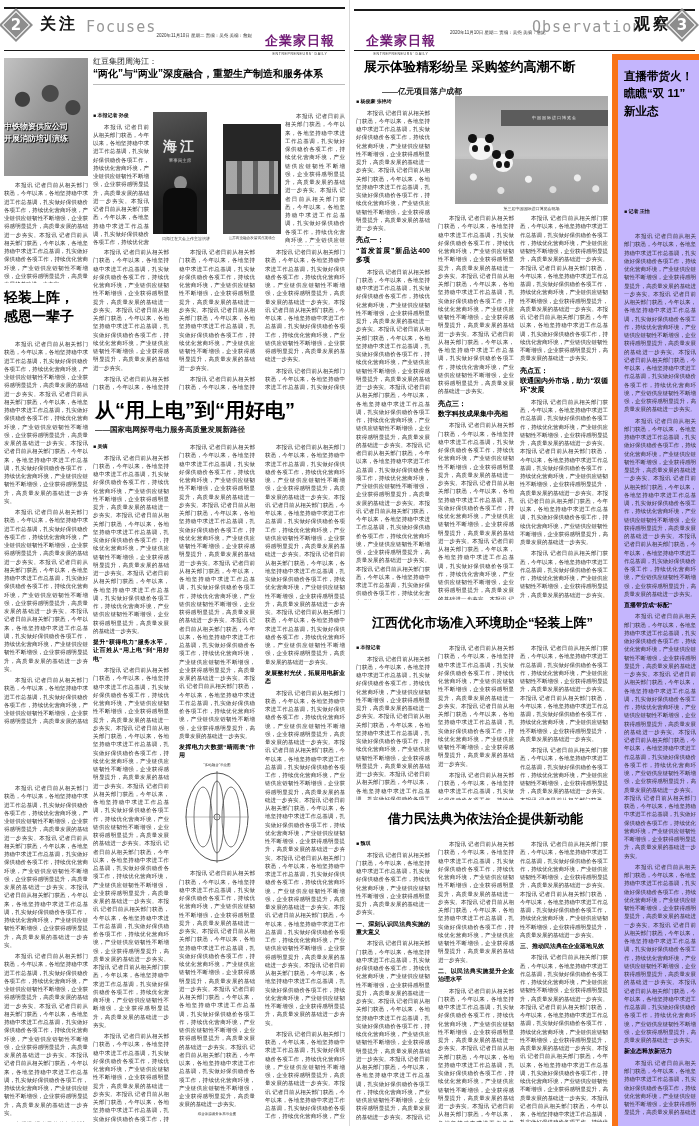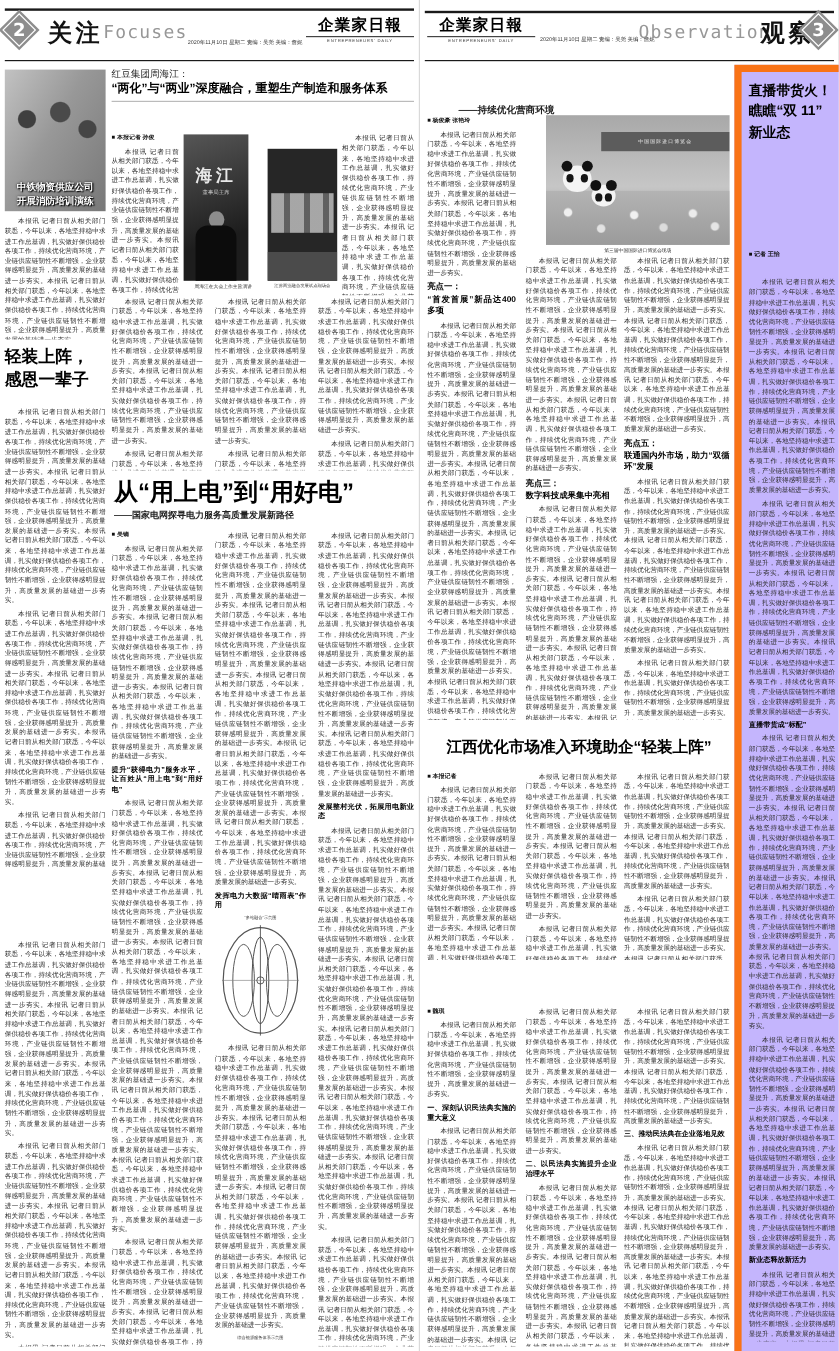--- a/index.html
+++ b/index.html
@@ -9,23 +9,23 @@
   .seam{position:absolute;left:349px;top:0;width:1px;height:1126px;background:#d9d9d9;}
   .abs{position:absolute;}
   .hr{position:absolute;background:#1a1a1a;}
   .hr-light{position:absolute;background:#bbb;}
 
   
   .badge{position:absolute;width:24px;height:24px;background:#8d8d8d;transform:rotate(45deg);}
   .badge::after{content:"";position:absolute;inset:2px;border:1px solid #fff;}
   .badge b{position:absolute;inset:0;transform:rotate(-45deg);display:flex;align-items:center;
            justify-content:center;color:#fff;font-size:15px;font-family:"DejaVu Sans",sans-serif;}
-  .sec-cn{font-size:20px;font-weight:bold;letter-spacing:3px;color:#111;font-family:"DejaVu Sans",sans-serif;}
+  .sec-cn{font-size:16px;font-weight:bold;letter-spacing:3px;color:#111;font-family:"DejaVu Sans",sans-serif;}
   .sec-en{font-size:15px;color:#979797;font-family:"DejaVu Sans Mono",monospace;letter-spacing:1px;}
-  .mast{font-size:13px;font-weight:bold;letter-spacing:1px;color:#000000;font-family:Liberation Serif, serif;}
+  .mast{font-size:13px;font-weight:bold;letter-spacing:1px;color:#701a75;font-family:Liberation Serif, serif;margin-top:20px;}
   .mast-en{font-size:3.5px;letter-spacing:.6px;color:#333;border-top:1px solid #444;padding-top:1px;}
   .dateline{font-size:4.5px;color:#333;white-space:nowrap;}
 
   
   .body{font-size:5.5px;line-height:1.5;color:#2c2c2c;text-align:justify;word-break:break-all;overflow:hidden;position:absolute;}
   .body p{margin:0 0 3px 0;text-indent:11px;}
   .byline{font-size:5px;font-weight:bold;color:#111;margin:0 0 3px 0;white-space:nowrap;overflow:hidden;}
   .sub{font-weight:bold;font-size:6px;line-height:1.4;margin:3px 0;text-indent:0;color:#000;}
   .hlblock{margin:3px 0;}
   .hl-label{font-weight:bold;font-size:7px;display:block;color:#000;}
@@ -33,21 +33,21 @@
   .cap{position:absolute;font-size:4px;color:#333;text-align:center;overflow:hidden;white-space:nowrap;}
   .hserif{font-family:Liberation Sans, sans-serif;color:#000;}
 
   
   .photo{position:absolute;overflow:hidden;}
   .ph-sidebar{background:
       radial-gradient(circle at 22% 35%, #3f3f3f 7px, rgba(0,0,0,0) 8px),
       radial-gradient(circle at 55% 30%, #4a4a4a 8px, rgba(0,0,0,0) 9px),
       radial-gradient(circle at 82% 42%, #454545 7px, rgba(0,0,0,0) 8px),
       linear-gradient(120deg,#c2c2c2,#989898 45%,#787878);}
-  .ph-sidebar .ovl{position:absolute;left:0;right:0;bottom:2px;text-align:center;color:#fff;
+  .ph-sidebar .ovl{position:absolute;left:0;right:0;bottom:31px;text-align:left;color:#fff;
       font-weight:bold;font-size:8px;line-height:1.5;text-shadow:0 0 2px #000,1px 1px 1px #000;margin-top:26px;}
   .ph-zhou{background:linear-gradient(160deg,#565656,#1d1d1d 70%);}
   .ph-zhou .t1{position:absolute;top:26px;left:0;right:0;text-align:center;color:#e8e8e8;
       font-size:14px;font-weight:bold;letter-spacing:3px;}
   .ph-zhou .t2{position:absolute;top:46px;left:0;right:0;text-align:center;color:#c4c4c4;font-size:4.5px;}
   .ph-zhou .sil{position:absolute;bottom:-6px;left:50%;width:34px;height:52px;margin-left:-17px;
       background:#0c0c0c;border-radius:10px 10px 0 0;}
   .ph-zhou .head{position:absolute;bottom:44px;left:50%;width:13px;height:14px;margin-left:-6px;
       background:#8d8d8d;border-radius:50%;}
   .ph-stage{background:#262626;}
@@ -226,21 +226,22 @@
     </div>
     <div class="abs dateline" style="left:100px;top:30px;width:130px;">2020年11月10日 星期二  责编：吴尧  美编：詹妮</div>
 
     <div class="abs sec-en" style="left:182px;top:18px;">Observation</div>
     <div class="abs sec-cn" style="left:284px;top:14px;">观察</div>
     <div class="badge" style="left:320px;top:13px;">
       <b>3</b>
     </div>
     <div class="hr" style="left:4px;top:50px;width:341px;height:1px;"></div>
 
-    <div class="abs" style="left:32px;top:86px;font-size:8px;font-weight:bold;">——持续优化营商环境</div>
+    <div class="abs hserif" style="left:14px;top:58px;font-size:13px;font-weight:bold;white-space:nowrap;">展示体验精彩纷呈 采购签约高潮不断</div>
+    <div class="abs" style="left:32px;top:86px;font-size:8px;font-weight:bold;">——亿元项目落户成都</div>
 
     <div class="photo ph-panda" style="left:105px;top:96px;width:153px;height:108px;">
       <div class="banner">中国国际进口博览会</div>
       <div class="flowers"></div>
       <div class="panda" style="left:14px;top:42px;">
           <span class="eye l"></span>
           <span class="eye r"></span>
         </div>
       <div class="panda" style="left:38px;top:58px;width:20px;height:18px;">
           <span class="eye l"></span>
@@ -287,20 +288,21 @@
     </div>
     <div class="body" style="left:88px;top:644px;width:76px;height:156px;">
       <p>本报讯 记者日前从相关部门获悉，今年以来，各地坚持稳中求进工作总基调，扎实做好保供稳价各项工作，持续优化营商环境，产业链供应链韧性不断增强，企业获得感明显提升，高质量发展的基础进一步夯实。本报讯 记者日前从相关部门获悉，今年以来，各地坚持稳中求进工作总基调，扎实做好保供稳价各项工作，持续优化营商环境，产业链供应链韧性不断增强，企业获得感明显提升，高质量发展的基础进一步夯实。</p>
       <p>本报讯 记者日前从相关部门获悉，今年以来，各地坚持稳中求进工作总基调，扎实做好保供稳价各项工作，持续优化营商环境，产业链供应链韧性不断增强，企业获得感明显提升，高质量发展的基础进一步夯实。本报讯 记者日前从相关部门获悉，今年以来，各地坚持稳中求进工作总基调，扎实做好保供稳价各项工作，持续优化营商环境，产业链供应链韧性不断增强，企业获得感明显提升，高质量发展的基础进一步夯实。</p>
     </div>
     <div class="body" style="left:170px;top:644px;width:88px;height:156px;">
       <p>本报讯 记者日前从相关部门获悉，今年以来，各地坚持稳中求进工作总基调，扎实做好保供稳价各项工作，持续优化营商环境，产业链供应链韧性不断增强，企业获得感明显提升，高质量发展的基础进一步夯实。本报讯 记者日前从相关部门获悉，今年以来，各地坚持稳中求进工作总基调，扎实做好保供稳价各项工作，持续优化营商环境，产业链供应链韧性不断增强，企业获得感明显提升，高质量发展的基础进一步夯实。</p>
       <p>本报讯 记者日前从相关部门获悉，今年以来，各地坚持稳中求进工作总基调，扎实做好保供稳价各项工作，持续优化营商环境，产业链供应链韧性不断增强，企业获得感明显提升，高质量发展的基础进一步夯实。本报讯 记者日前从相关部门获悉，今年以来，各地坚持稳中求进工作总基调，扎实做好保供稳价各项工作，持续优化营商环境，产业链供应链韧性不断增强，企业获得感明显提升，高质量发展的基础进一步夯实。</p>
     </div>
 
+    <div class="abs hserif" style="left:38px;top:810px;font-size:13px;font-weight:bold;white-space:nowrap;">借力民法典为依法治企提供新动能</div>
     <div class="body" style="left:6px;top:840px;width:74px;height:282px;">
       <div class="byline">■ 魏琪</div>
       <p>本报讯 记者日前从相关部门获悉，今年以来，各地坚持稳中求进工作总基调，扎实做好保供稳价各项工作，持续优化营商环境，产业链供应链韧性不断增强，企业获得感明显提升，高质量发展的基础进一步夯实。</p>
       <div class="sub">一、深刻认识民法典实施的重大意义</div>
       <p>本报讯 记者日前从相关部门获悉，今年以来，各地坚持稳中求进工作总基调，扎实做好保供稳价各项工作，持续优化营商环境，产业链供应链韧性不断增强，企业获得感明显提升，高质量发展的基础进一步夯实。本报讯 记者日前从相关部门获悉，今年以来，各地坚持稳中求进工作总基调，扎实做好保供稳价各项工作，持续优化营商环境，产业链供应链韧性不断增强，企业获得感明显提升，高质量发展的基础进一步夯实。本报讯 记者日前从相关部门获悉，今年以来，各地坚持稳中求进工作总基调，扎实做好保供稳价各项工作，持续优化营商环境，产业链供应链韧性不断增强，企业获得感明显提升，高质量发展的基础进一步夯实。本报讯 记者日前从相关部门获悉，今年以来，各地坚持稳中求进工作总基调，扎实做好保供稳价各项工作，持续优化营商环境，产业链供应链韧性不断增强，企业获得感明显提升，高质量发展的基础进一步夯实。本报讯 记者日前从相关部门获悉，今年以来，各地坚持稳中求进工作总基调，扎实做好保供稳价各项工作，持续优化营商环境，产业链供应链韧性不断增强，企业获得感明显提升，高质量发展的基础进一步夯实。</p>
     </div>
     <div class="body" style="left:88px;top:840px;width:76px;height:282px;">
       <p>本报讯 记者日前从相关部门获悉，今年以来，各地坚持稳中求进工作总基调，扎实做好保供稳价各项工作，持续优化营商环境，产业链供应链韧性不断增强，企业获得感明显提升，高质量发展的基础进一步夯实。本报讯 记者日前从相关部门获悉，今年以来，各地坚持稳中求进工作总基调，扎实做好保供稳价各项工作，持续优化营商环境，产业链供应链韧性不断增强，企业获得感明显提升，高质量发展的基础进一步夯实。</p>
       <div class="sub">二、以民法典实施提升企业治理水平</div>
       <p>本报讯 记者日前从相关部门获悉，今年以来，各地坚持稳中求进工作总基调，扎实做好保供稳价各项工作，持续优化营商环境，产业链供应链韧性不断增强，企业获得感明显提升，高质量发展的基础进一步夯实。本报讯 记者日前从相关部门获悉，今年以来，各地坚持稳中求进工作总基调，扎实做好保供稳价各项工作，持续优化营商环境，产业链供应链韧性不断增强，企业获得感明显提升，高质量发展的基础进一步夯实。本报讯 记者日前从相关部门获悉，今年以来，各地坚持稳中求进工作总基调，扎实做好保供稳价各项工作，持续优化营商环境，产业链供应链韧性不断增强，企业获得感明显提升，高质量发展的基础进一步夯实。本报讯 记者日前从相关部门获悉，今年以来，各地坚持稳中求进工作总基调，扎实做好保供稳价各项工作，持续优化营商环境，产业链供应链韧性不断增强，企业获得感明显提升，高质量发展的基础进一步夯实。本报讯 记者日前从相关部门获悉，今年以来，各地坚持稳中求进工作总基调，扎实做好保供稳价各项工作，持续优化营商环境，产业链供应链韧性不断增强，企业获得感明显提升，高质量发展的基础进一步夯实。</p>

